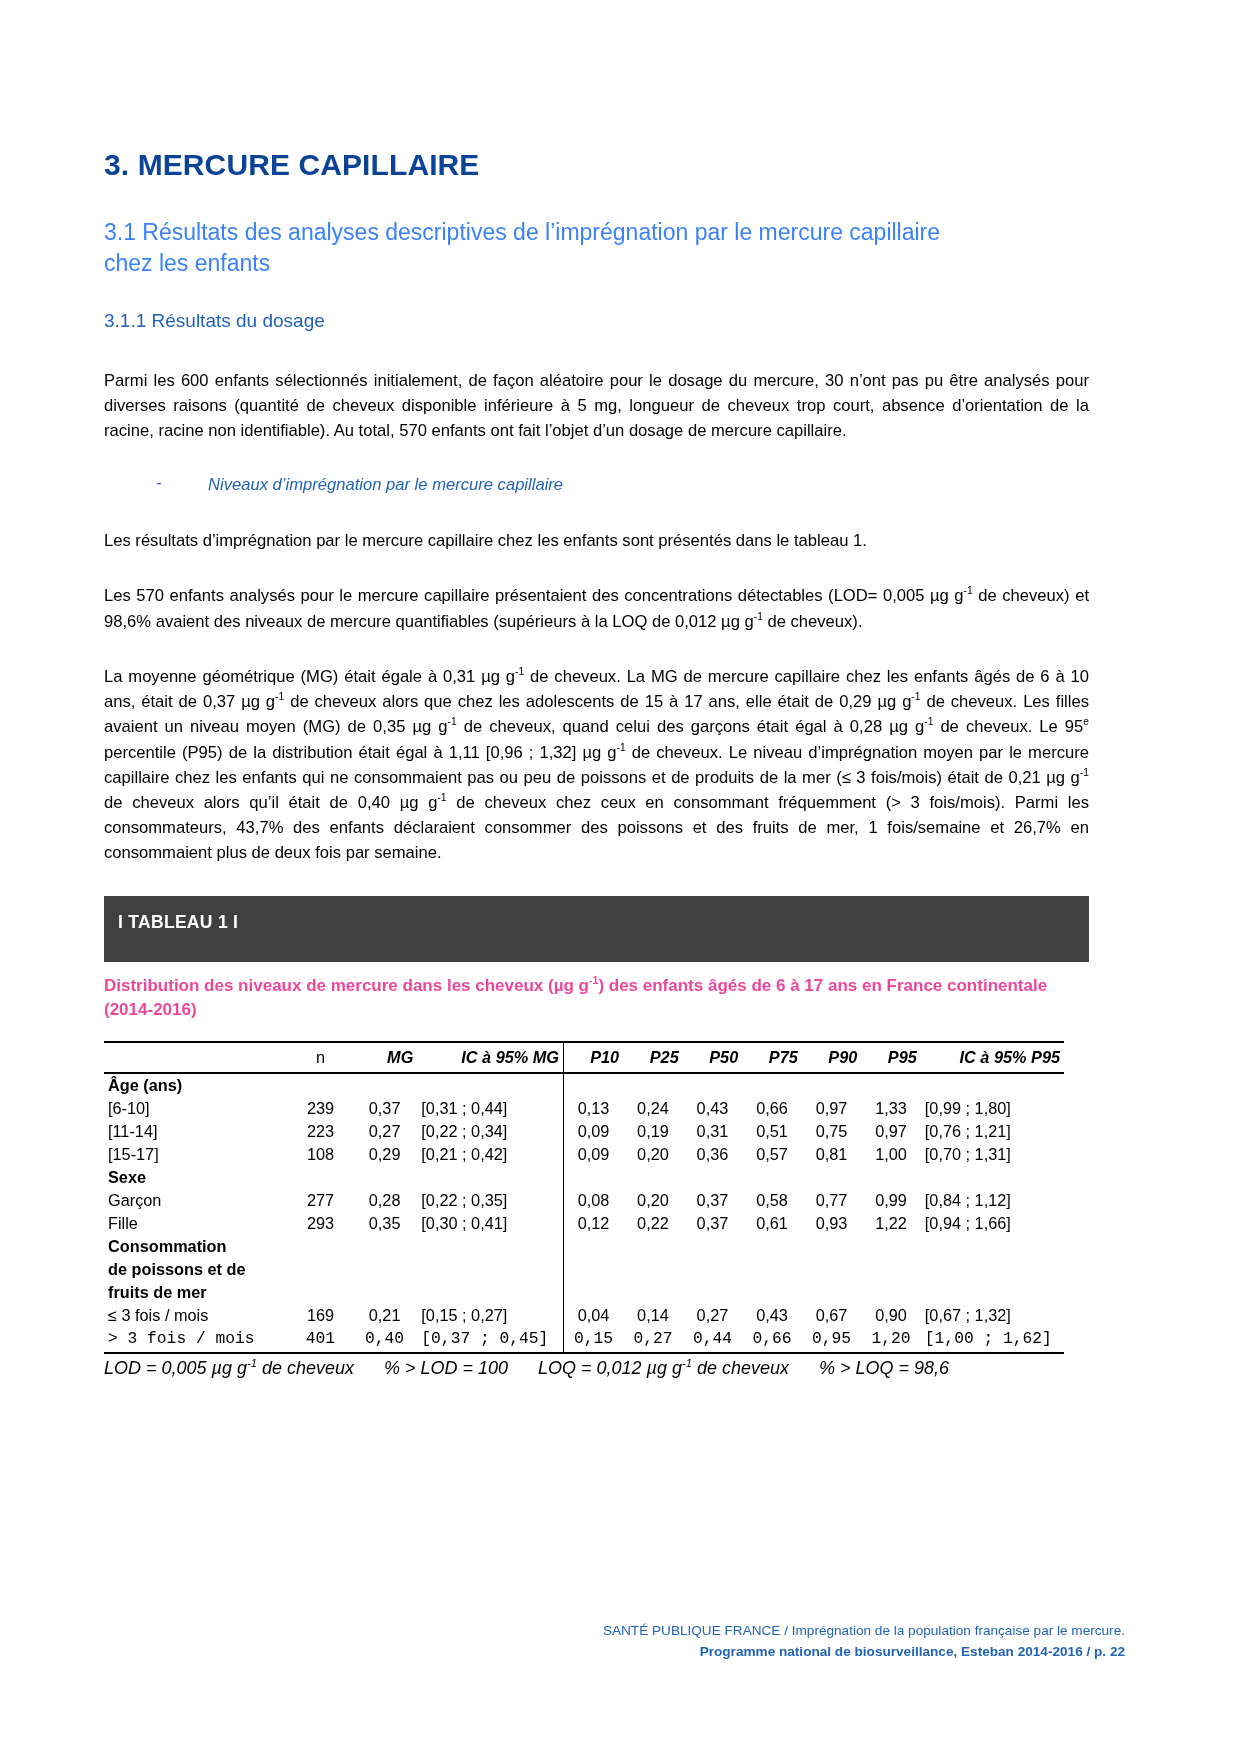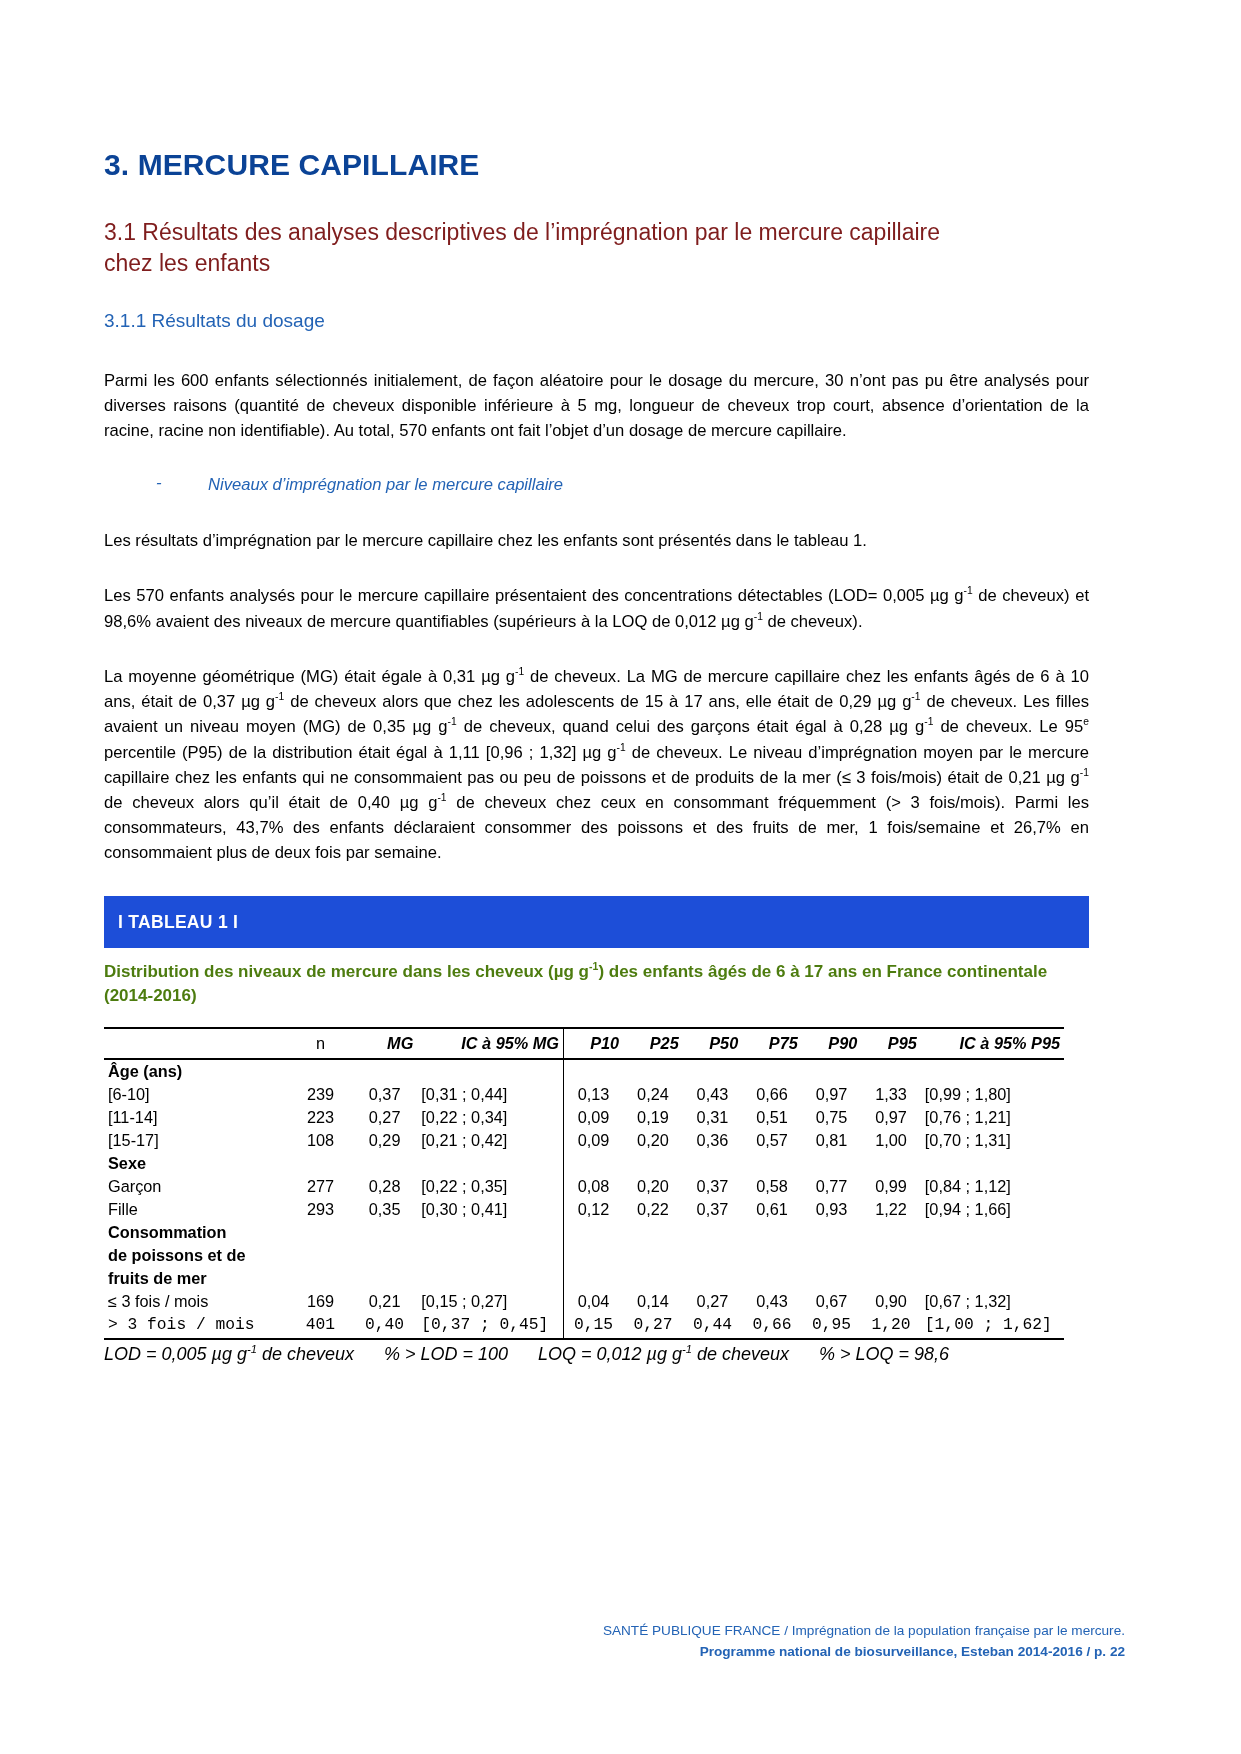--- a/index.html
+++ b/index.html
@@ -35,21 +35,21 @@
     font-size: 30px;
     font-weight: bold;
     color: #0B4396;
     margin: 0 0 34px 0;
     letter-spacing: 0.1px;
     line-height: 1.15;
   }
   h2.section-title {
     font-size: 23px;
     font-weight: normal;
-    color: #7f1d1d;
+    color: #3b82f6;
     margin: 0 0 30px 0;
     line-height: 1.36;
     max-width: 880px;
   }
   h3.subsection-title {
     font-size: 19px;
     font-weight: normal;
     color: #2363B5;
     margin: 0 0 34px 0;
     line-height: 1.3;
@@ -79,36 +79,36 @@
     font-size: 16.6px;
     font-style: italic;
     line-height: 1.5;
   }
 
   sup { font-size: 0.62em; vertical-align: super; line-height: 0; }
 
   
   .table-block { margin-top: 12px; }
   .tab-banner {
-    background: #1d4ed8;
-    height: 52px;
+    background: #404040;
+    height: 66px;
     width: 985px;
     position: relative;
   }
   .tab-banner-label {
     position: absolute;
     left: 14px;
     top: 16px;
     color: #ffffff;
     font-size: 17.5px;
     font-weight: bold;
     letter-spacing: 0.3px;
   }
   .tab-caption {
-    color: #4d7c0f;
+    color: #ec4899;
     font-size: 17px;
     font-weight: bold;
     line-height: 1.45;
     margin-top: 12px;
     margin-bottom: 18px;
     max-width: 950px;
   }
 
   table.data {
     border-collapse: collapse;

